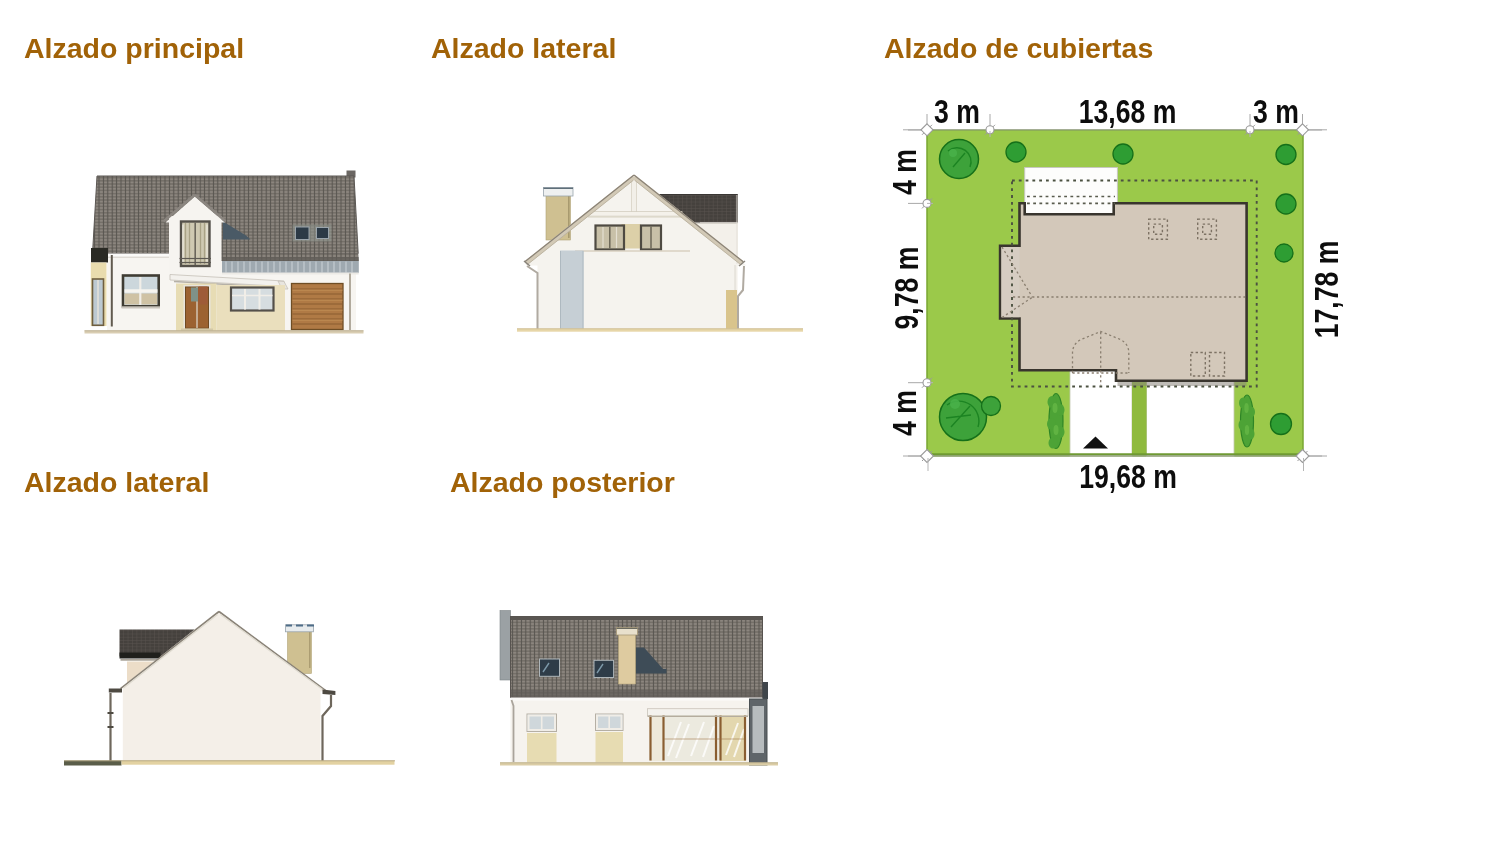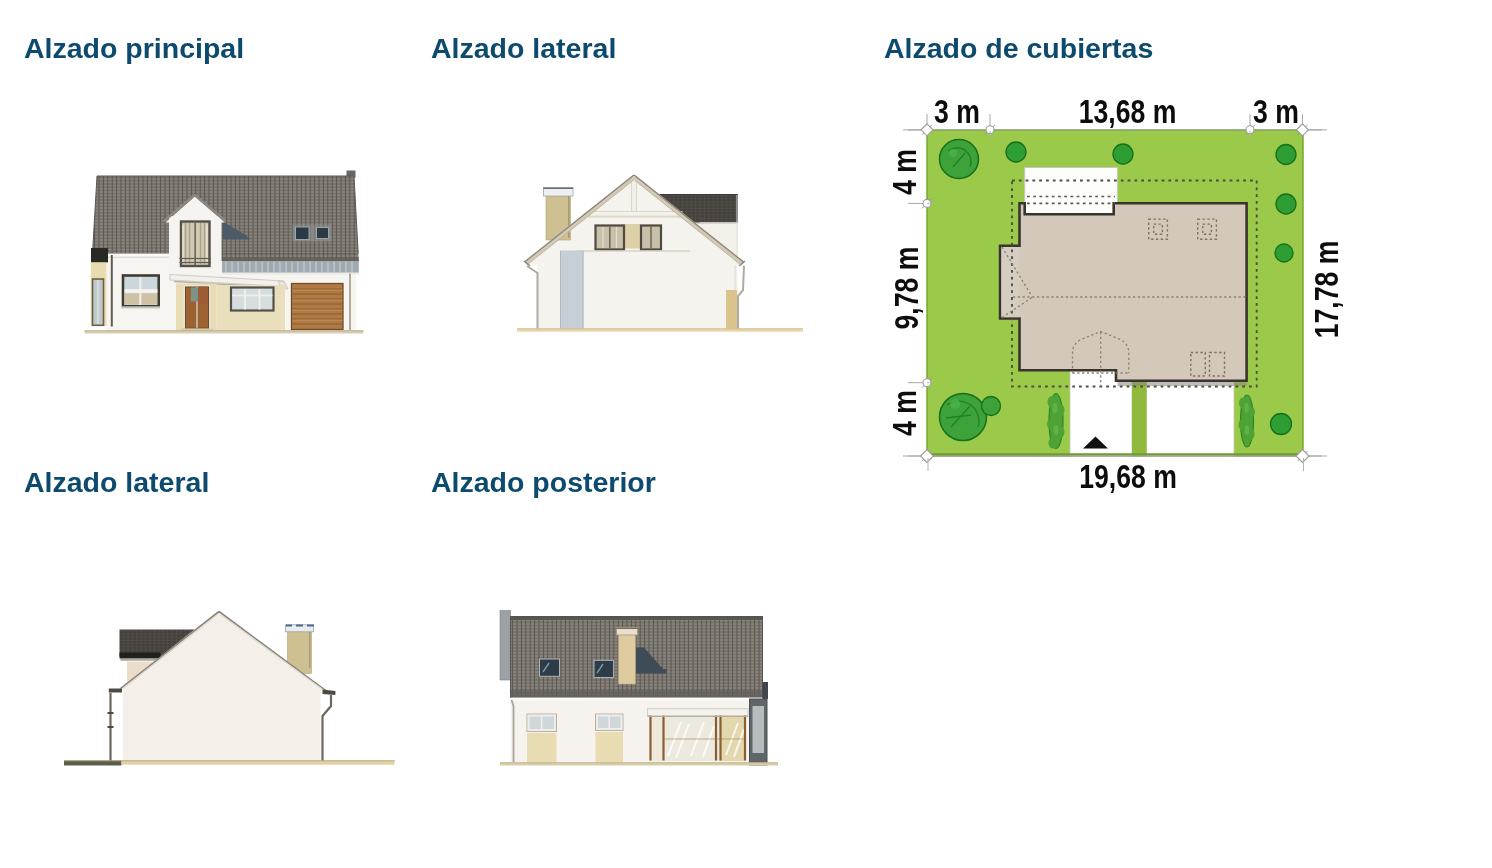--- a/index.html
+++ b/index.html
@@ -1,26 +1,26 @@
 <!DOCTYPE html>
 <html><head>
 <meta charset="utf-8">
 <style>
   html,body{margin:0;padding:0;background:#fff;}
   body{width:1492px;height:868px;position:relative;font-family:"Liberation Sans",sans-serif;overflow:hidden;}
-  .t{position:absolute;font-weight:bold;font-size:28.5px;color:#0c4a6e;white-space:nowrap;line-height:1;}
+  .t{position:absolute;font-weight:bold;font-size:28.5px;color:#a16207;white-space:nowrap;line-height:1;}
   svg{position:absolute;display:block;filter:blur(0.35px);}
 </style>
 </head>
 <body>
 <div class="t" style="left:24px;top:34px">Alzado principal</div>
 <div class="t" style="left:431px;top:34px">Alzado lateral</div>
 <div class="t" style="left:884px;top:34px">Alzado de cubiertas</div>
 <div class="t" style="left:24px;top:468px">Alzado lateral</div>
-<div class="t" style="left:431px;top:468px">Alzado posterior</div>
+<div class="t" style="left:450px;top:468px">Alzado posterior</div>
 
 <svg id="front" style="left:84px;top:168px" width="282" height="170" viewBox="84 168 282 170">
 <defs>
 <pattern id="tiles" width="4.4" height="3.2" patternUnits="userSpaceOnUse">
   <rect width="4.4" height="3.2" fill="#8c867f"></rect>
   <path d="M0 1.6H4.4" stroke="#67625c" stroke-width="1" fill="none"></path>
   <path d="M2.2 0V3.2" stroke="#585550" stroke-width="1.1" fill="none"></path>
 </pattern>
 <pattern id="tilesdark" width="4.4" height="3.2" patternUnits="userSpaceOnUse">
   <rect width="4.4" height="3.2" fill="#45413d"></rect>

